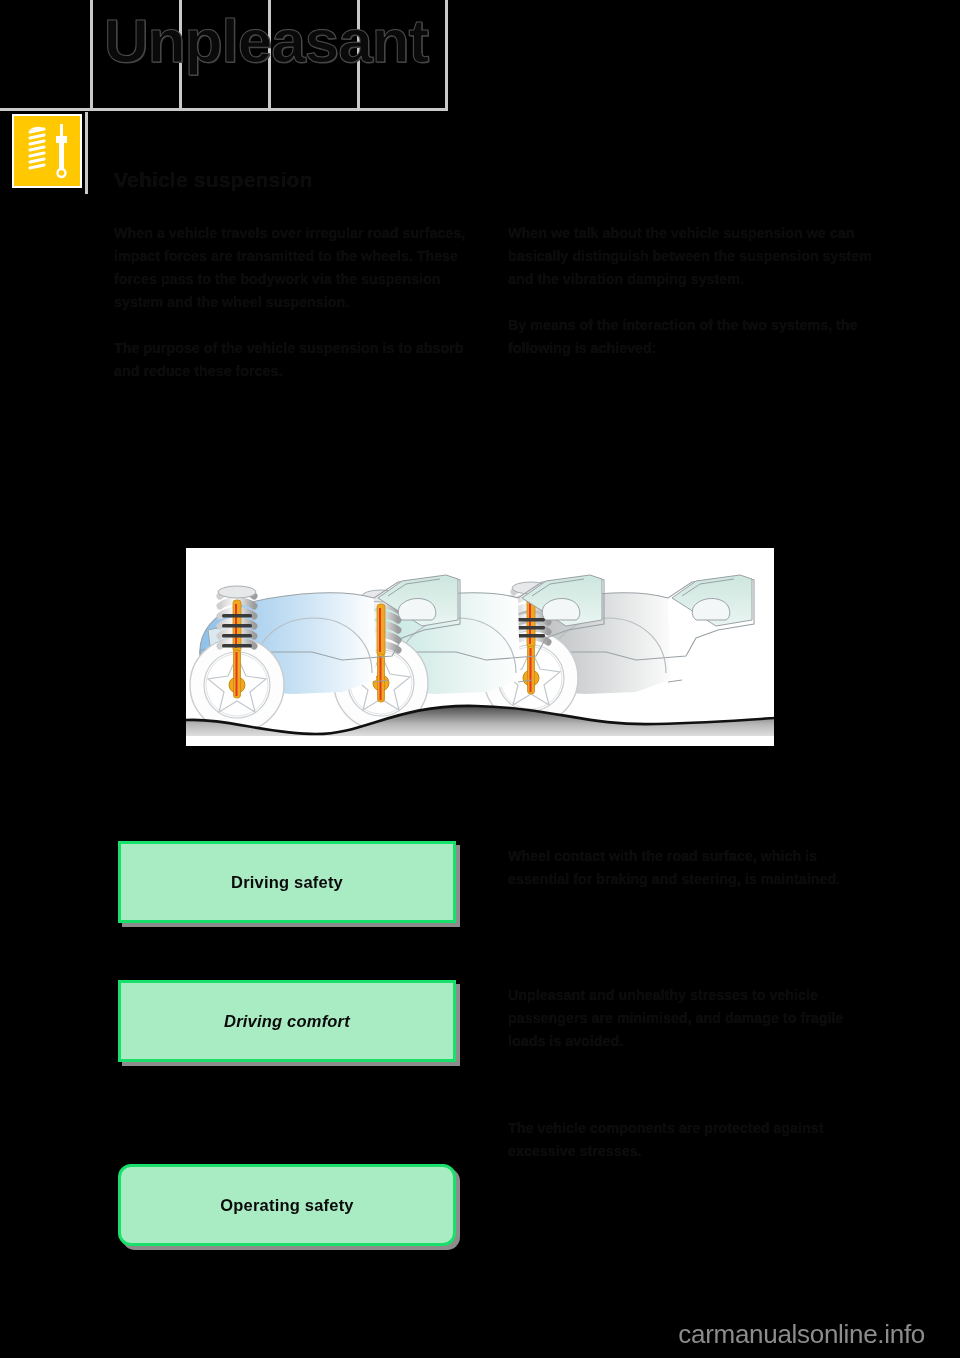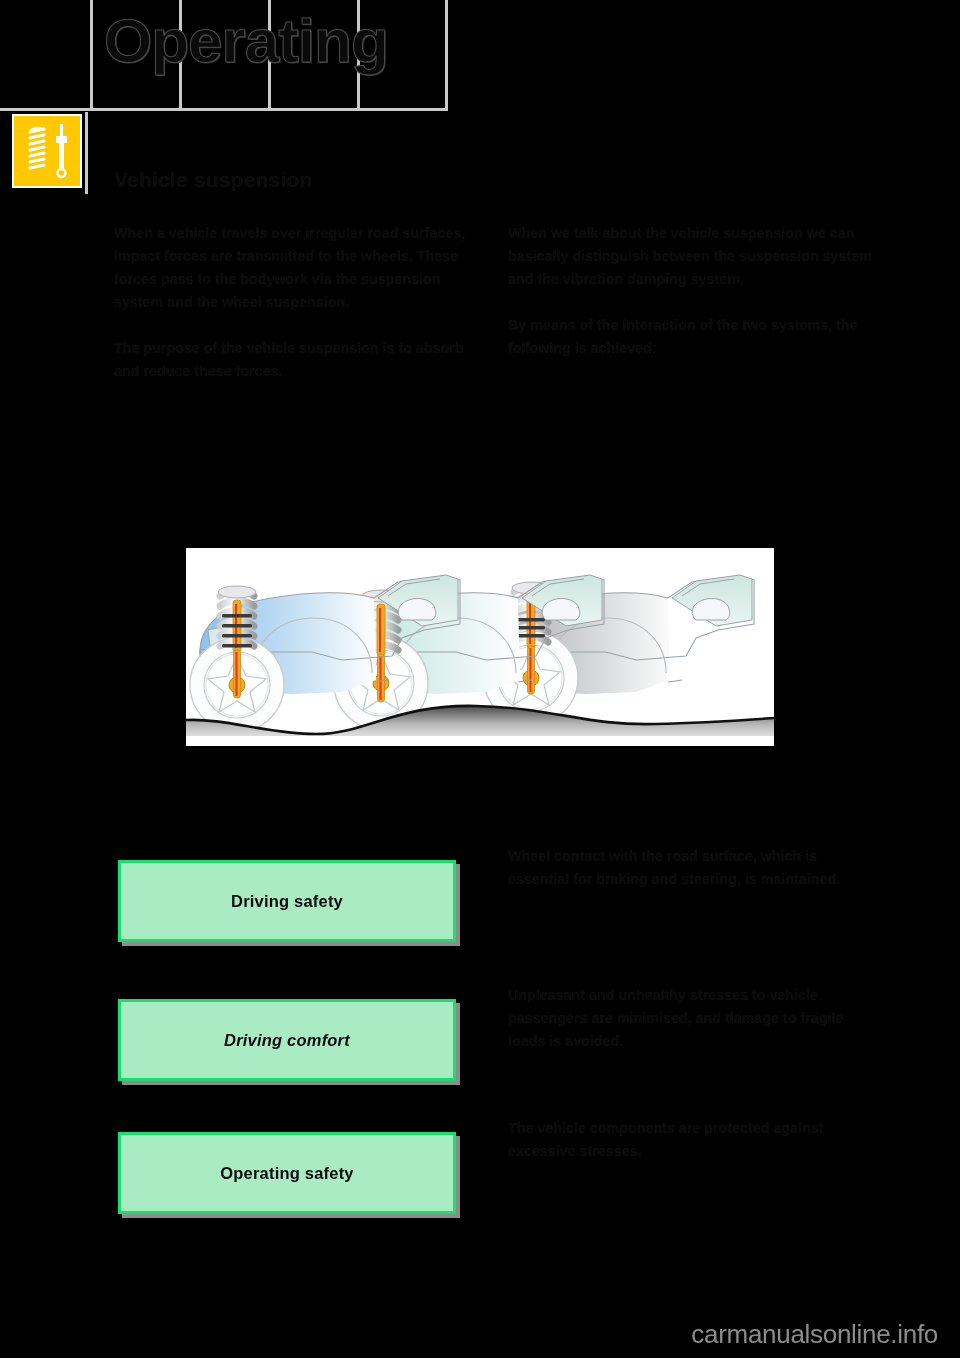--- a/index.html
+++ b/index.html
@@ -64,58 +64,57 @@
     background: #ffffff; overflow: hidden;
   }
   .illus-wrap svg { display: block; }
 
   
   .gbox {
     position: absolute; left: 118px; width: 338px; height: 82px;
     background: #a9ecc4; border: 3px solid #18e06a;
     display: flex; align-items: center; justify-content: center;
     box-shadow: 4px 4px 0 rgba(255,255,255,0.55);
-    margin-top: 19px;
   }
   .gbox span { font-size: 16.5px; font-weight: bold; color: #0a0a0a; letter-spacing: .2px; }
   .gbox.b1 { top: 841px; }
   .gbox.b2 { top: 980px; font-style: italic; }
-  .gbox.b3 { top: 1113px; }
+  .gbox.b3 { top: 1164px; border-radius: 13px; }
 
   .gtext {
     position: absolute; left: 508px; width: 372px;
     font-size: 14.3px; line-height: 23px; font-weight: bold;
     color: #0b0b0b; text-shadow: 0 0 .4px #171717;
   }
   .gtext.t1 { top: 845px; }
   .gtext.t2 { top: 984px; }
   .gtext.t3 { top: 1117px; }
 
   
   .footer {
     position: absolute; left: 0; bottom: 8px; width: 960px;
-    text-align: right; padding-right: 22px;
+    text-align: right; padding-right: 35px;
     font-size: 26px; color: #8c8c8c; letter-spacing: -.3px;
   }
 </style>
 </head>
 <body>
 
 <div id="page">
 
   <div class="grid-area">
     <div class="vline" style="left:90px"></div>
     <div class="vline" style="left:179px"></div>
     <div class="vline" style="left:268px"></div>
     <div class="vline" style="left:357px"></div>
     <div class="vline" style="left:445px"></div>
     <div class="hline"></div>
   </div>
 
-  <div class="page-title">Operating</div>
+  <div class="page-title">Unpleasant</div>
 
   <div class="icon-badge-outer">
     <div class="icon-badge-frame">
       <div class="icon-badge">
         <svg width="24" height="54" viewBox="0 0 24 54" aria-hidden="true">
           <g fill="none" stroke="#ffffff" stroke-width="3.2" stroke-linecap="round">
             <path d="M5 8 L19 5"></path>
             <path d="M5 14 L19 11"></path>
             <path d="M5 20 L19 17"></path>
             <path d="M5 26 L19 23"></path>

